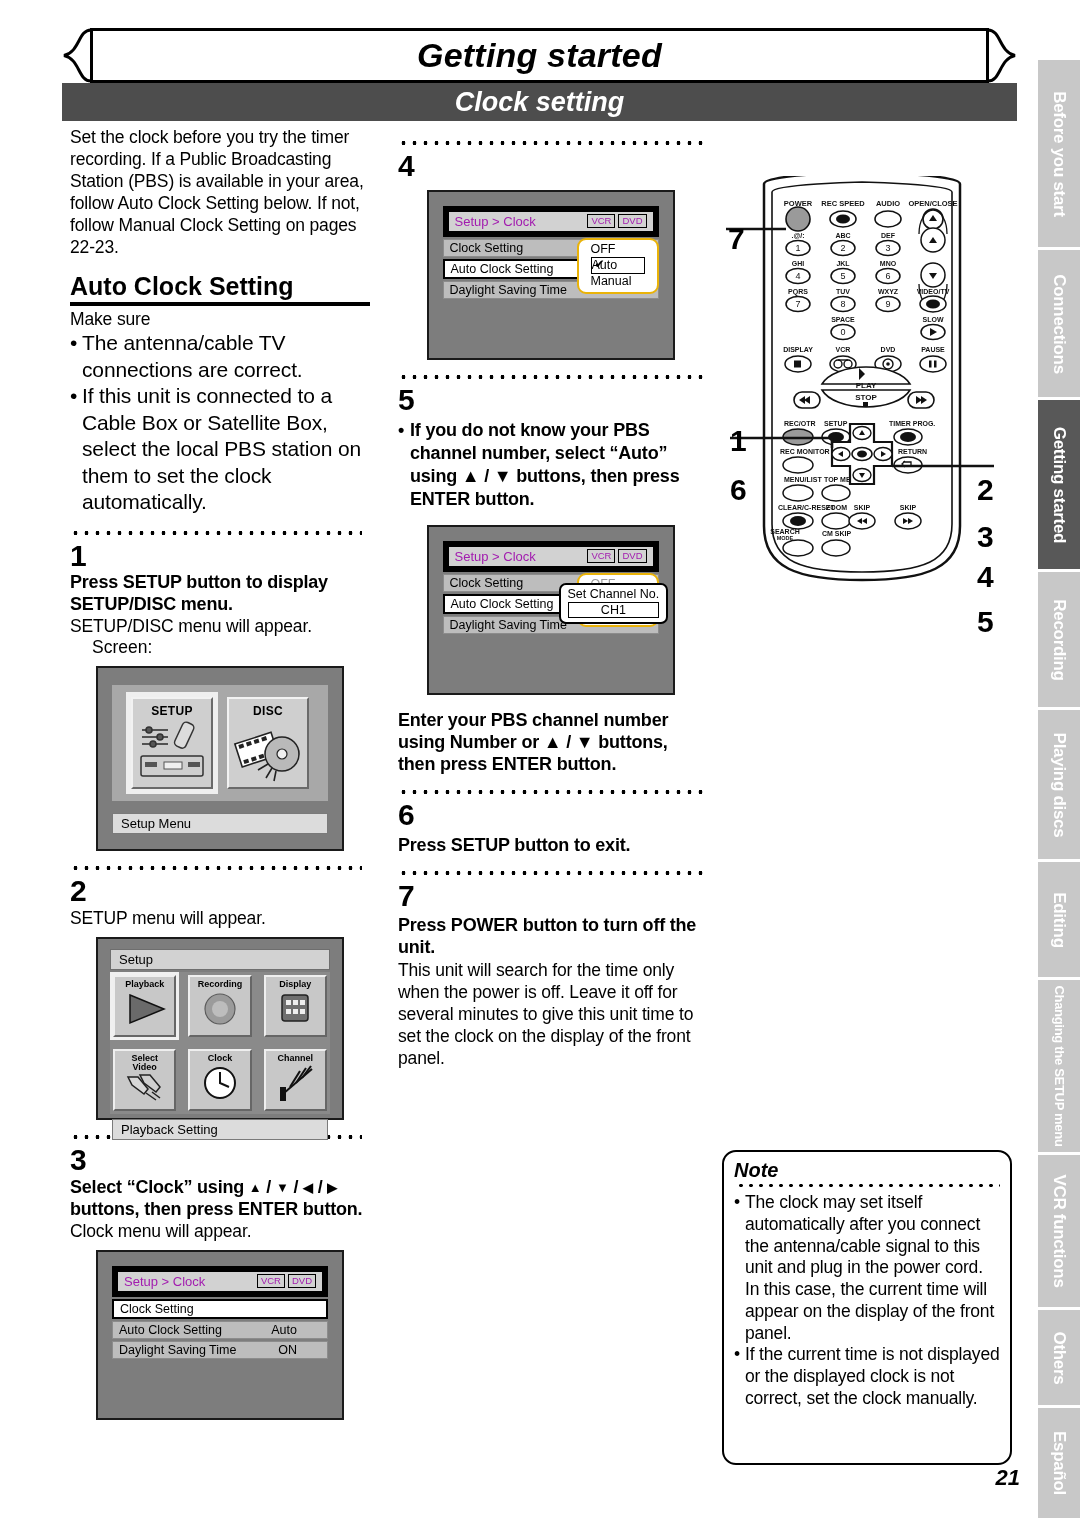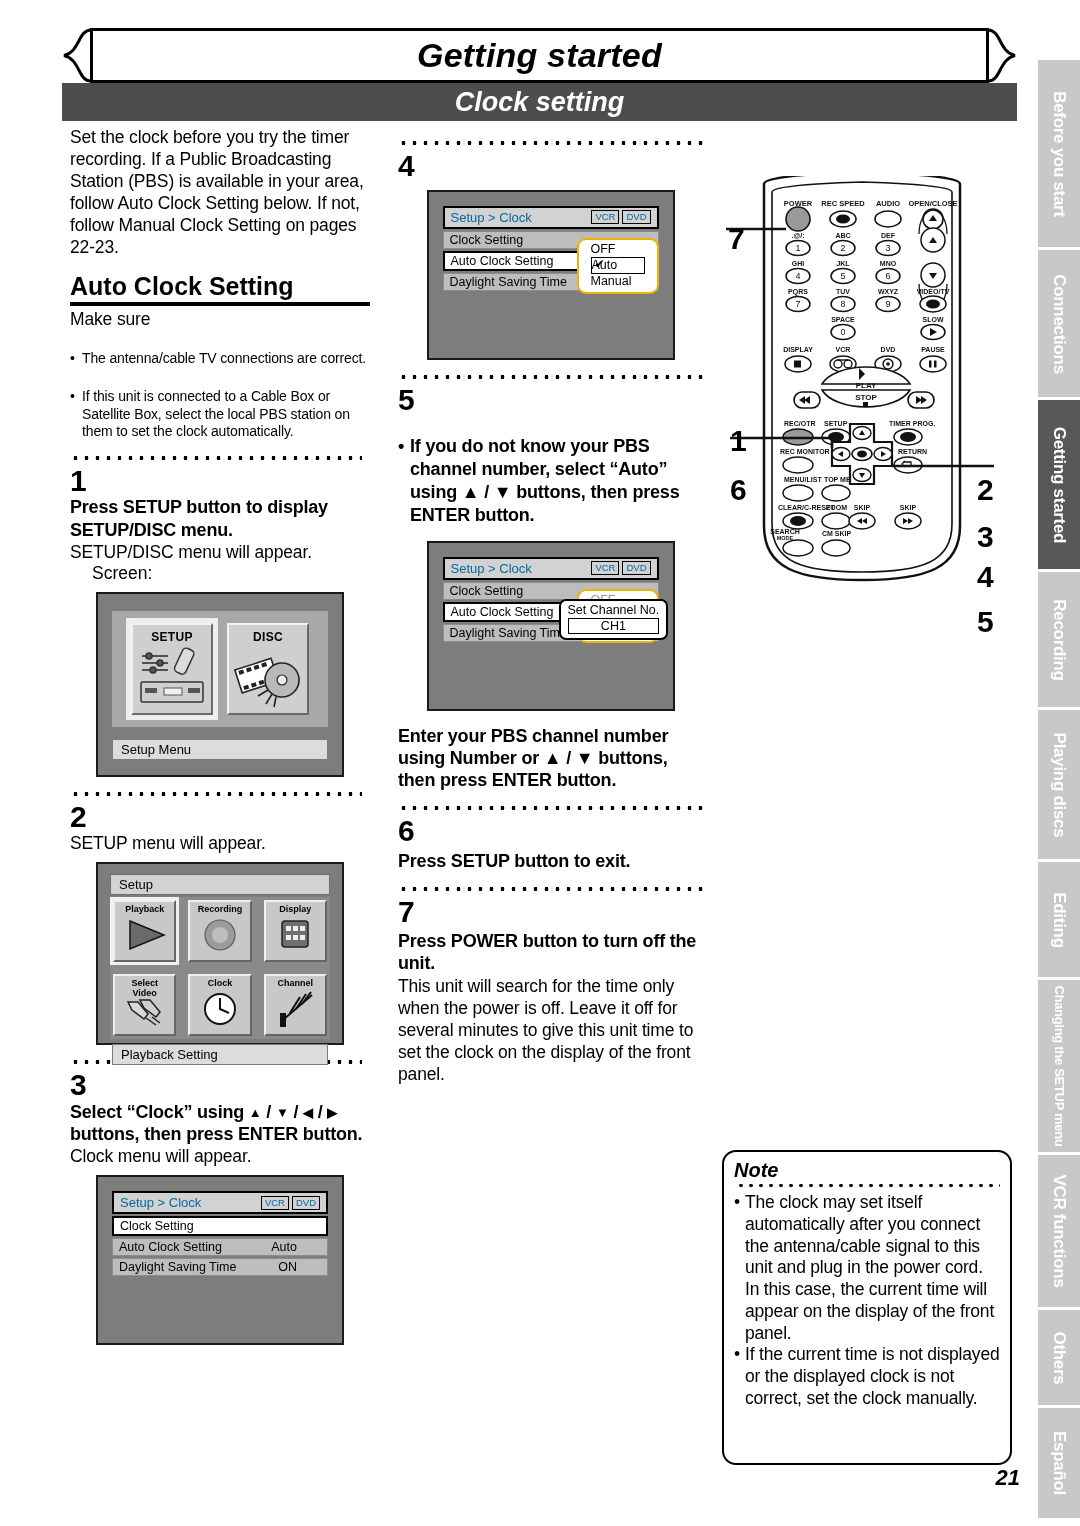--- a/index.html
+++ b/index.html
@@ -46,22 +46,22 @@
   p.body{ font-size:17.5px; line-height:1.26; letter-spacing:-.15px; }
 
   h2.sec{
     font-size:25px; font-weight:bold; margin-top:14px;
     border-bottom:2px solid #000; padding-bottom:1px;
   }
   .sec-rule{ border-top:2px solid #000; margin-bottom:2px; }
 
   ul.bul{ list-style:none; }
   ul.bul li{
-    font-size:14px; line-height:1.26; position:relative;
-    padding-left:12px; letter-spacing:-.15px;margin-top:20px;
+    font-size:21px; line-height:1.26; position:relative;
+    padding-left:12px; letter-spacing:-.15px;
   }
   ul.bul li:before{ content:"\2022"; position:absolute; left:0; top:0; }
 
   .dotrule{
     height:12px; margin:11px 0 2px 0;
     background-image:radial-gradient(circle, #000 1.9px, transparent 2.1px);
     background-size:11px 12px; background-repeat:repeat-x;
     background-position:0 center;
   }
   .dotrule.short{ width:292px; }
@@ -82,22 +82,22 @@
   ul.stepbul li:before{ content:"\2022"; position:absolute; left:0; top:0; }
 
   .arr{ font-size:13px; vertical-align:1.5px; }
 
   
   .osd{
     background:#7d7d7d; border:2px solid #1a1a1a;
     position:relative; margin:8px auto 0 auto;
   }
   .osd-title{
-    background:#d2d2d2; border:2px solid #000000;
-    font-size:13px; color:#0369a1;
+    background:#d2d2d2; border:6px solid #000000;
+    font-size:13px; color:#a21caf;
     padding:2px 6px; display:flex; align-items:center; justify-content:space-between;
   }
   .osd-badges{ display:flex; gap:3px; }
   .badge{
     border:1.5px solid #000; background:#d2d2d2;
     font-size:9.5px; padding:0 3px; line-height:12px; font-weight:normal;
   }
   .osd-row{
     background:#bdbdbd; border:1px solid #8c8c8c;
     font-size:12.5px; padding:1px 6px; margin-top:2px;
@@ -403,21 +403,21 @@
     </div>
     <div class="popup" style="left:148px;top:46px;width:82px;">
       <div class="opt">OFF</div>
       <div class="opt chk">Auto</div>
       <div class="opt">Manual</div>
     </div>
   </div>
 
   <div class="dotrule"></div>
   <div class="stepnum">5</div>
-  <ul class="stepbul" style="margin-top:20px;">
+  <ul class="stepbul" style="margin-top:4px;">
     <li>If you do not know your PBS channel number, select “Auto” using ▲ / ▼ buttons, then press ENTER button.</li>
   </ul>
 
   <div class="osd" style="width:248px;height:170px;padding:14px 14px 0 14px;">
     <div class="osd-title">
       <span>Setup &gt; Clock</span>
       <span class="osd-badges">
         <span class="badge">VCR</span>
         <span class="badge">DVD</span>
       </span>

